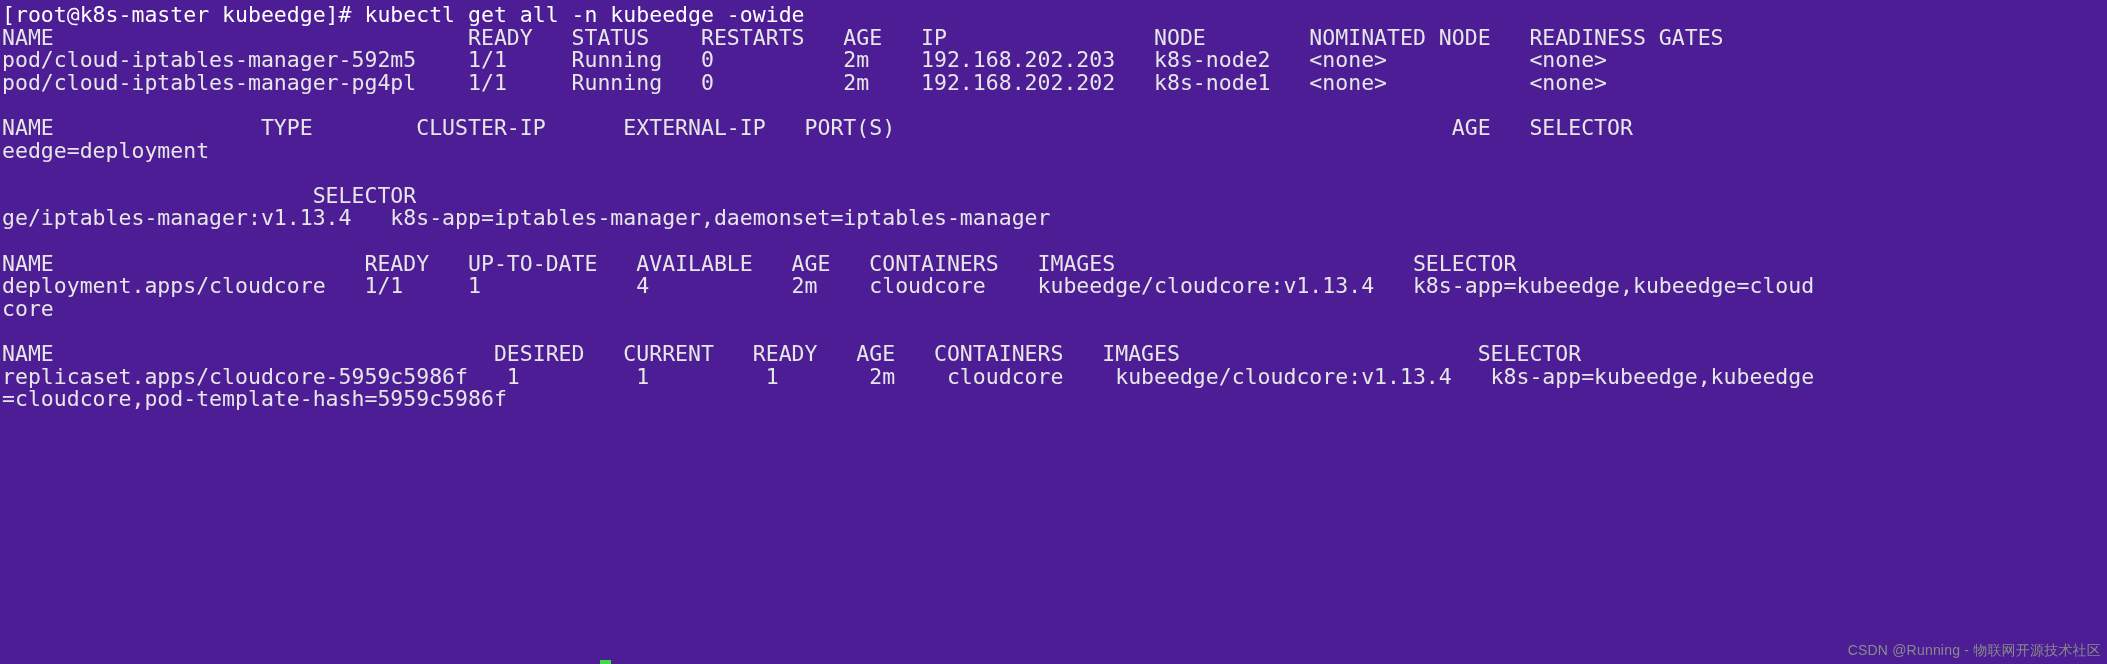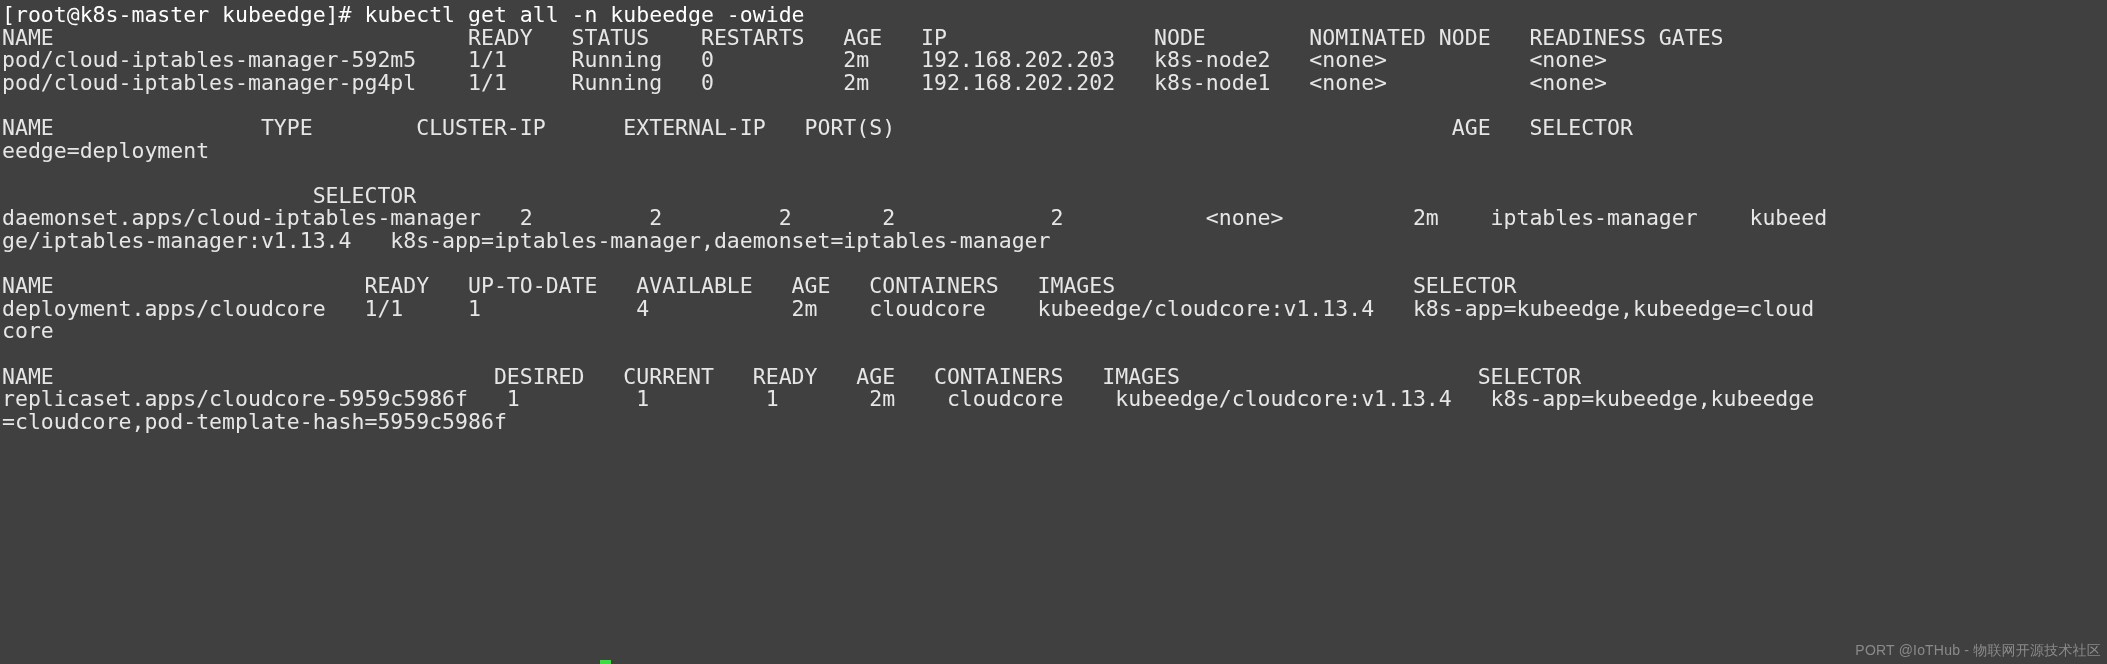--- a/index.html
+++ b/index.html
@@ -10,21 +10,21 @@
   body {
     width: 2107px;
     height: 664px;
     overflow: hidden;
     font-family: "DejaVu Sans Mono", "Liberation Mono", monospace;
   }
   #terminal {
     position: relative;
     width: 2107px;
     height: 664px;
-    background: #404040;
+    background: #4c1d95;
     color: #d8d8d8;
     font-family: "DejaVu Sans Mono", "Liberation Mono", monospace;
     font-size: 21.5px;
     line-height: 22.6px;
     letter-spacing: 0px;
     padding: 4px 0 0 2px;
     box-sizing: border-box;
   }
   .line {
     white-space: pre;
@@ -64,26 +64,25 @@
   <div id="terminal-output">
       <div class="line prompt-line">[root@k8s-master kubeedge]# kubectl get all -n kubeedge -owide</div>
       <div class="line">NAME                                READY   STATUS    RESTARTS   AGE   IP                NODE        NOMINATED NODE   READINESS GATES</div>
       <div class="line">pod/cloud-iptables-manager-592m5    1/1     Running   0          2m    192.168.202.203   k8s-node2   &lt;none&gt;           &lt;none&gt;</div>
       <div class="line">pod/cloud-iptables-manager-pg4pl    1/1     Running   0          2m    192.168.202.202   k8s-node1   &lt;none&gt;           &lt;none&gt;</div>
       <div class="line blank">&nbsp;</div>
       <div class="line">NAME                TYPE        CLUSTER-IP      EXTERNAL-IP   PORT(S)                                           AGE   SELECTOR</div>
       <div class="line">eedge=deployment</div>
       <div class="line blank">&nbsp;</div>
       <div class="line">                        SELECTOR</div>
-      <div class="line">daemonset.apps/cloud-iptables-manager   2         2         2       2            2           &lt;none&gt;          2m    iptables-manager    kubeed</div>
       <div class="line">ge/iptables-manager:v1.13.4   k8s-app=iptables-manager,daemonset=iptables-manager</div>
       <div class="line blank">&nbsp;</div>
       <div class="line">NAME                        READY   UP-TO-DATE   AVAILABLE   AGE   CONTAINERS   IMAGES                       SELECTOR</div>
       <div class="line">deployment.apps/cloudcore   1/1     1            4           2m    cloudcore    kubeedge/cloudcore:v1.13.4   k8s-app=kubeedge,kubeedge=cloud</div>
       <div class="line">core</div>
       <div class="line blank">&nbsp;</div>
       <div class="line">NAME                                  DESIRED   CURRENT   READY   AGE   CONTAINERS   IMAGES                       SELECTOR</div>
       <div class="line">replicaset.apps/cloudcore-5959c5986f   1         1         1       2m    cloudcore    kubeedge/cloudcore:v1.13.4   k8s-app=kubeedge,kubeedge</div>
       <div class="line">=cloudcore,pod-template-hash=5959c5986f</div>
     </div>
   <div class="cursor-block"></div>
-  <div class="watermark">PORT @IoTHub - 物联网开源技术社区</div>
+  <div class="watermark">CSDN @Running - 物联网开源技术社区</div>
 </div>
 
 </body></html>

